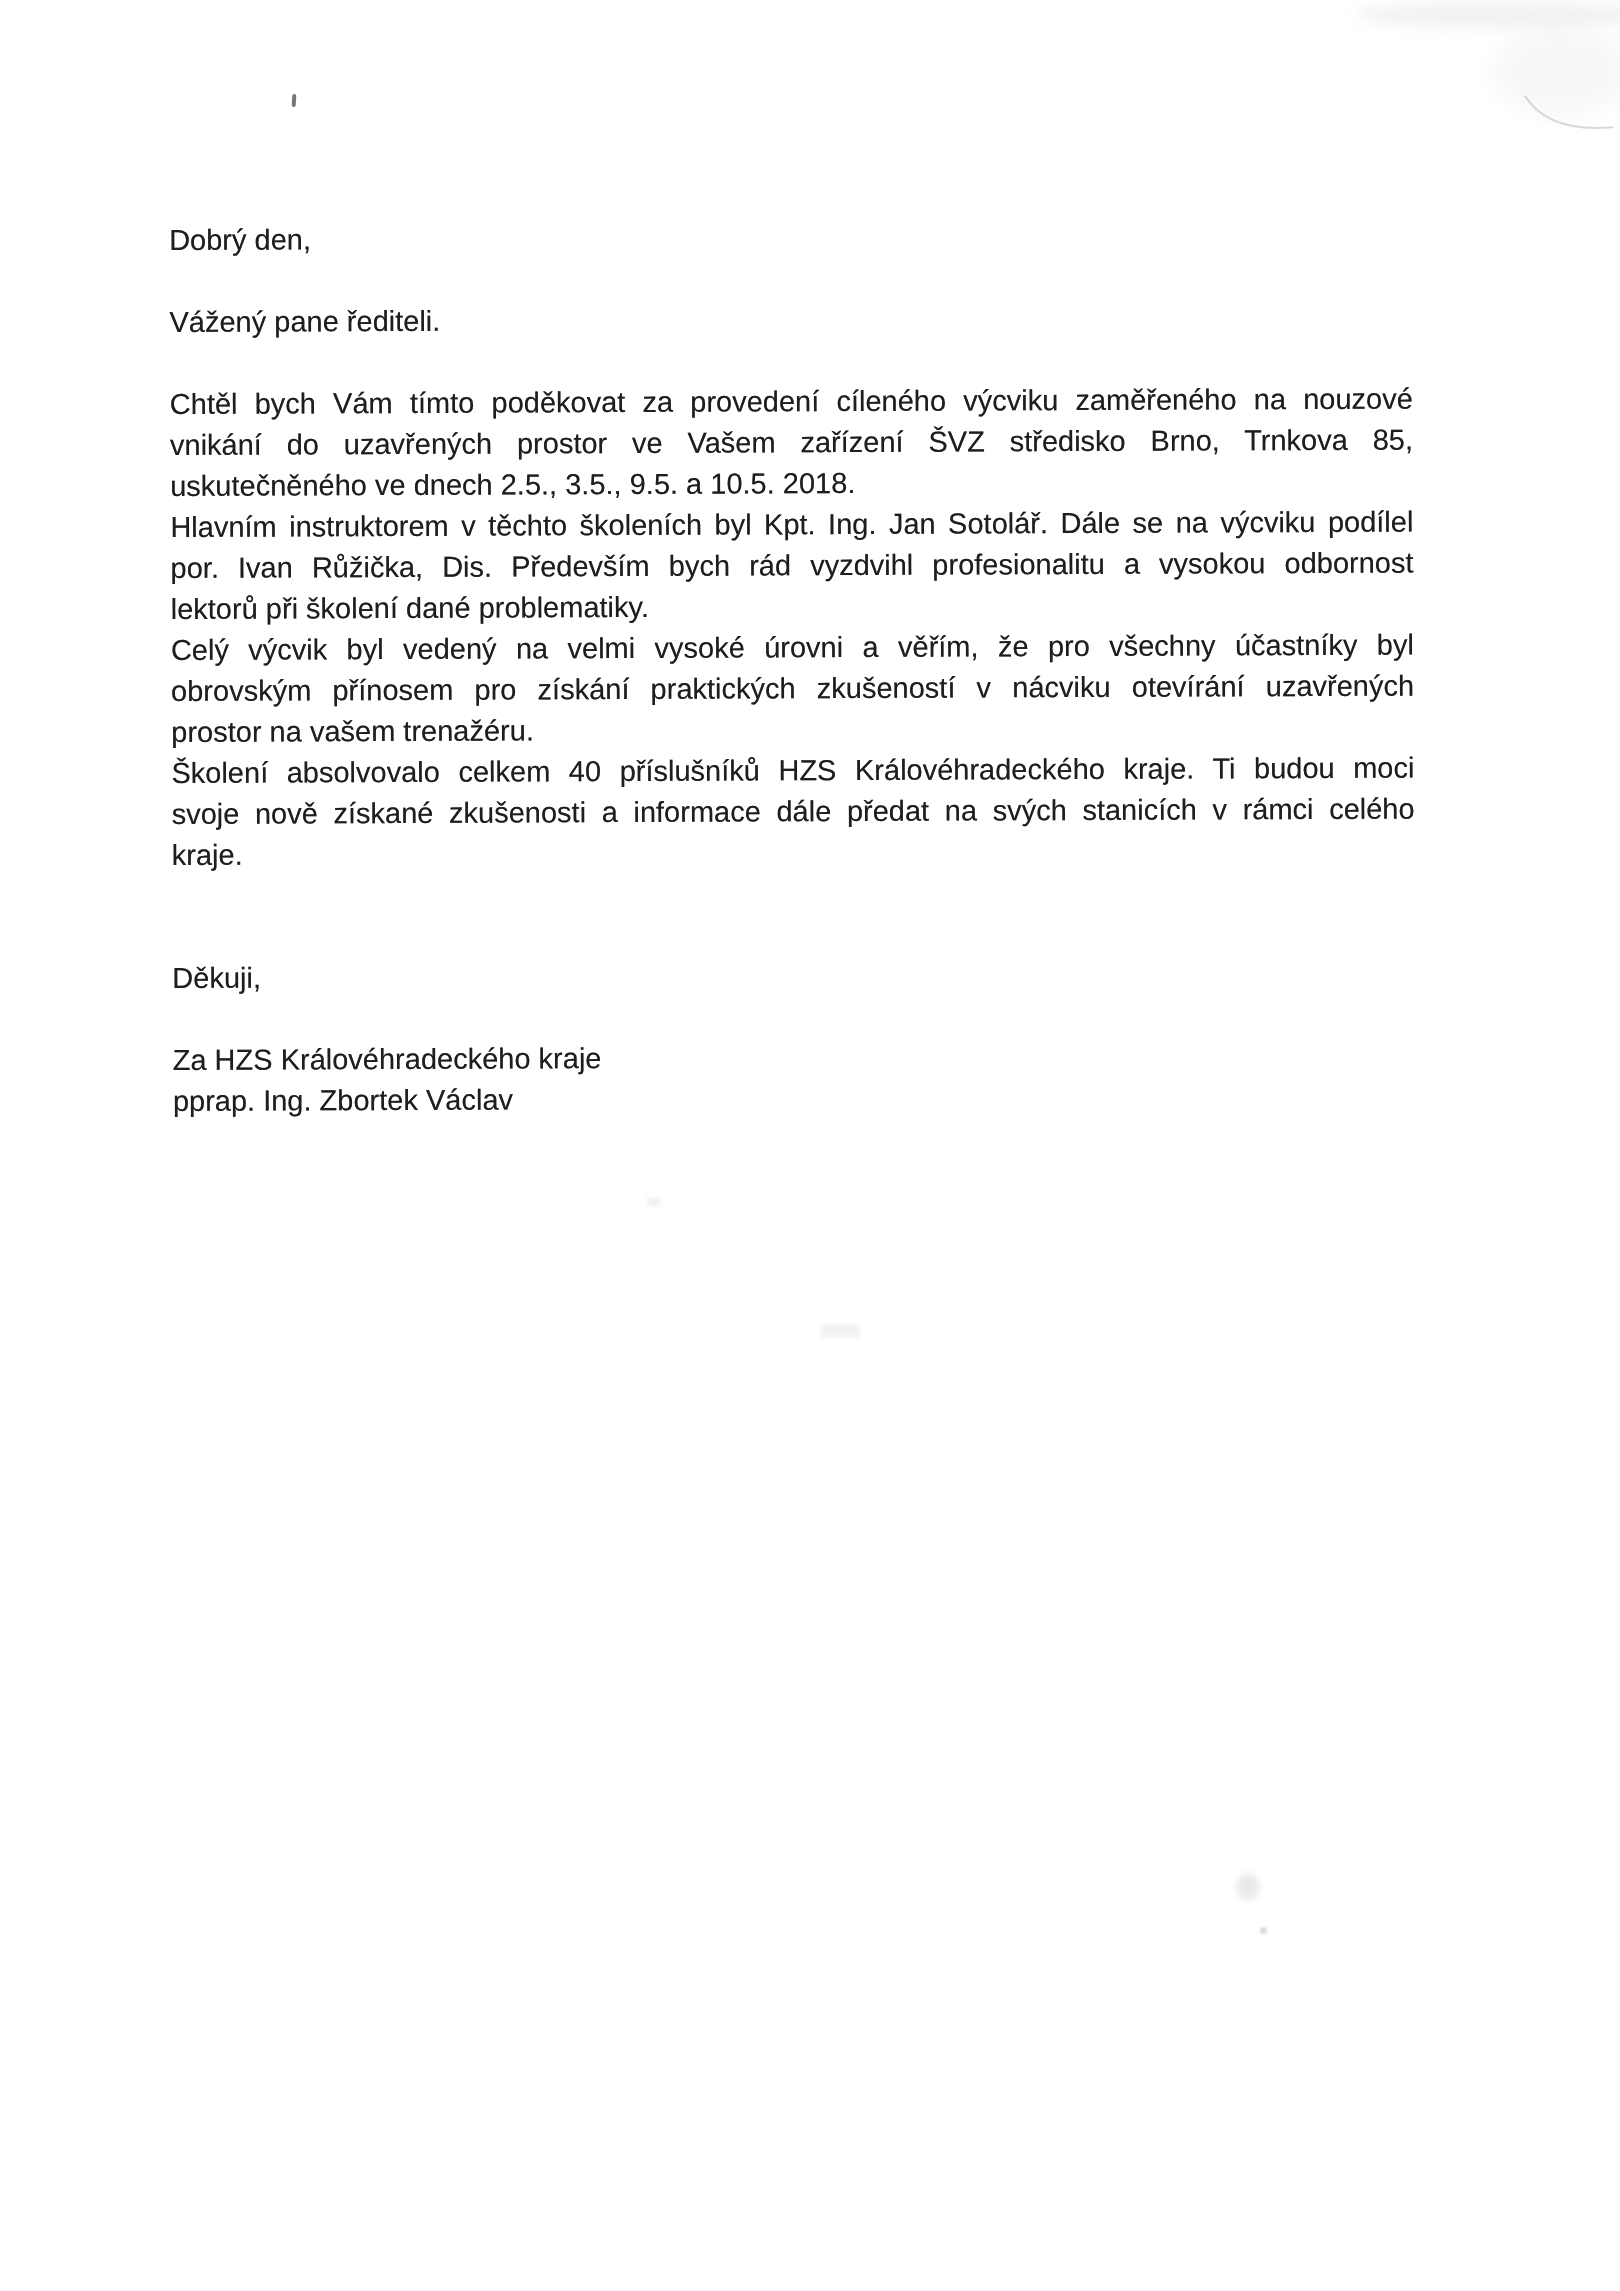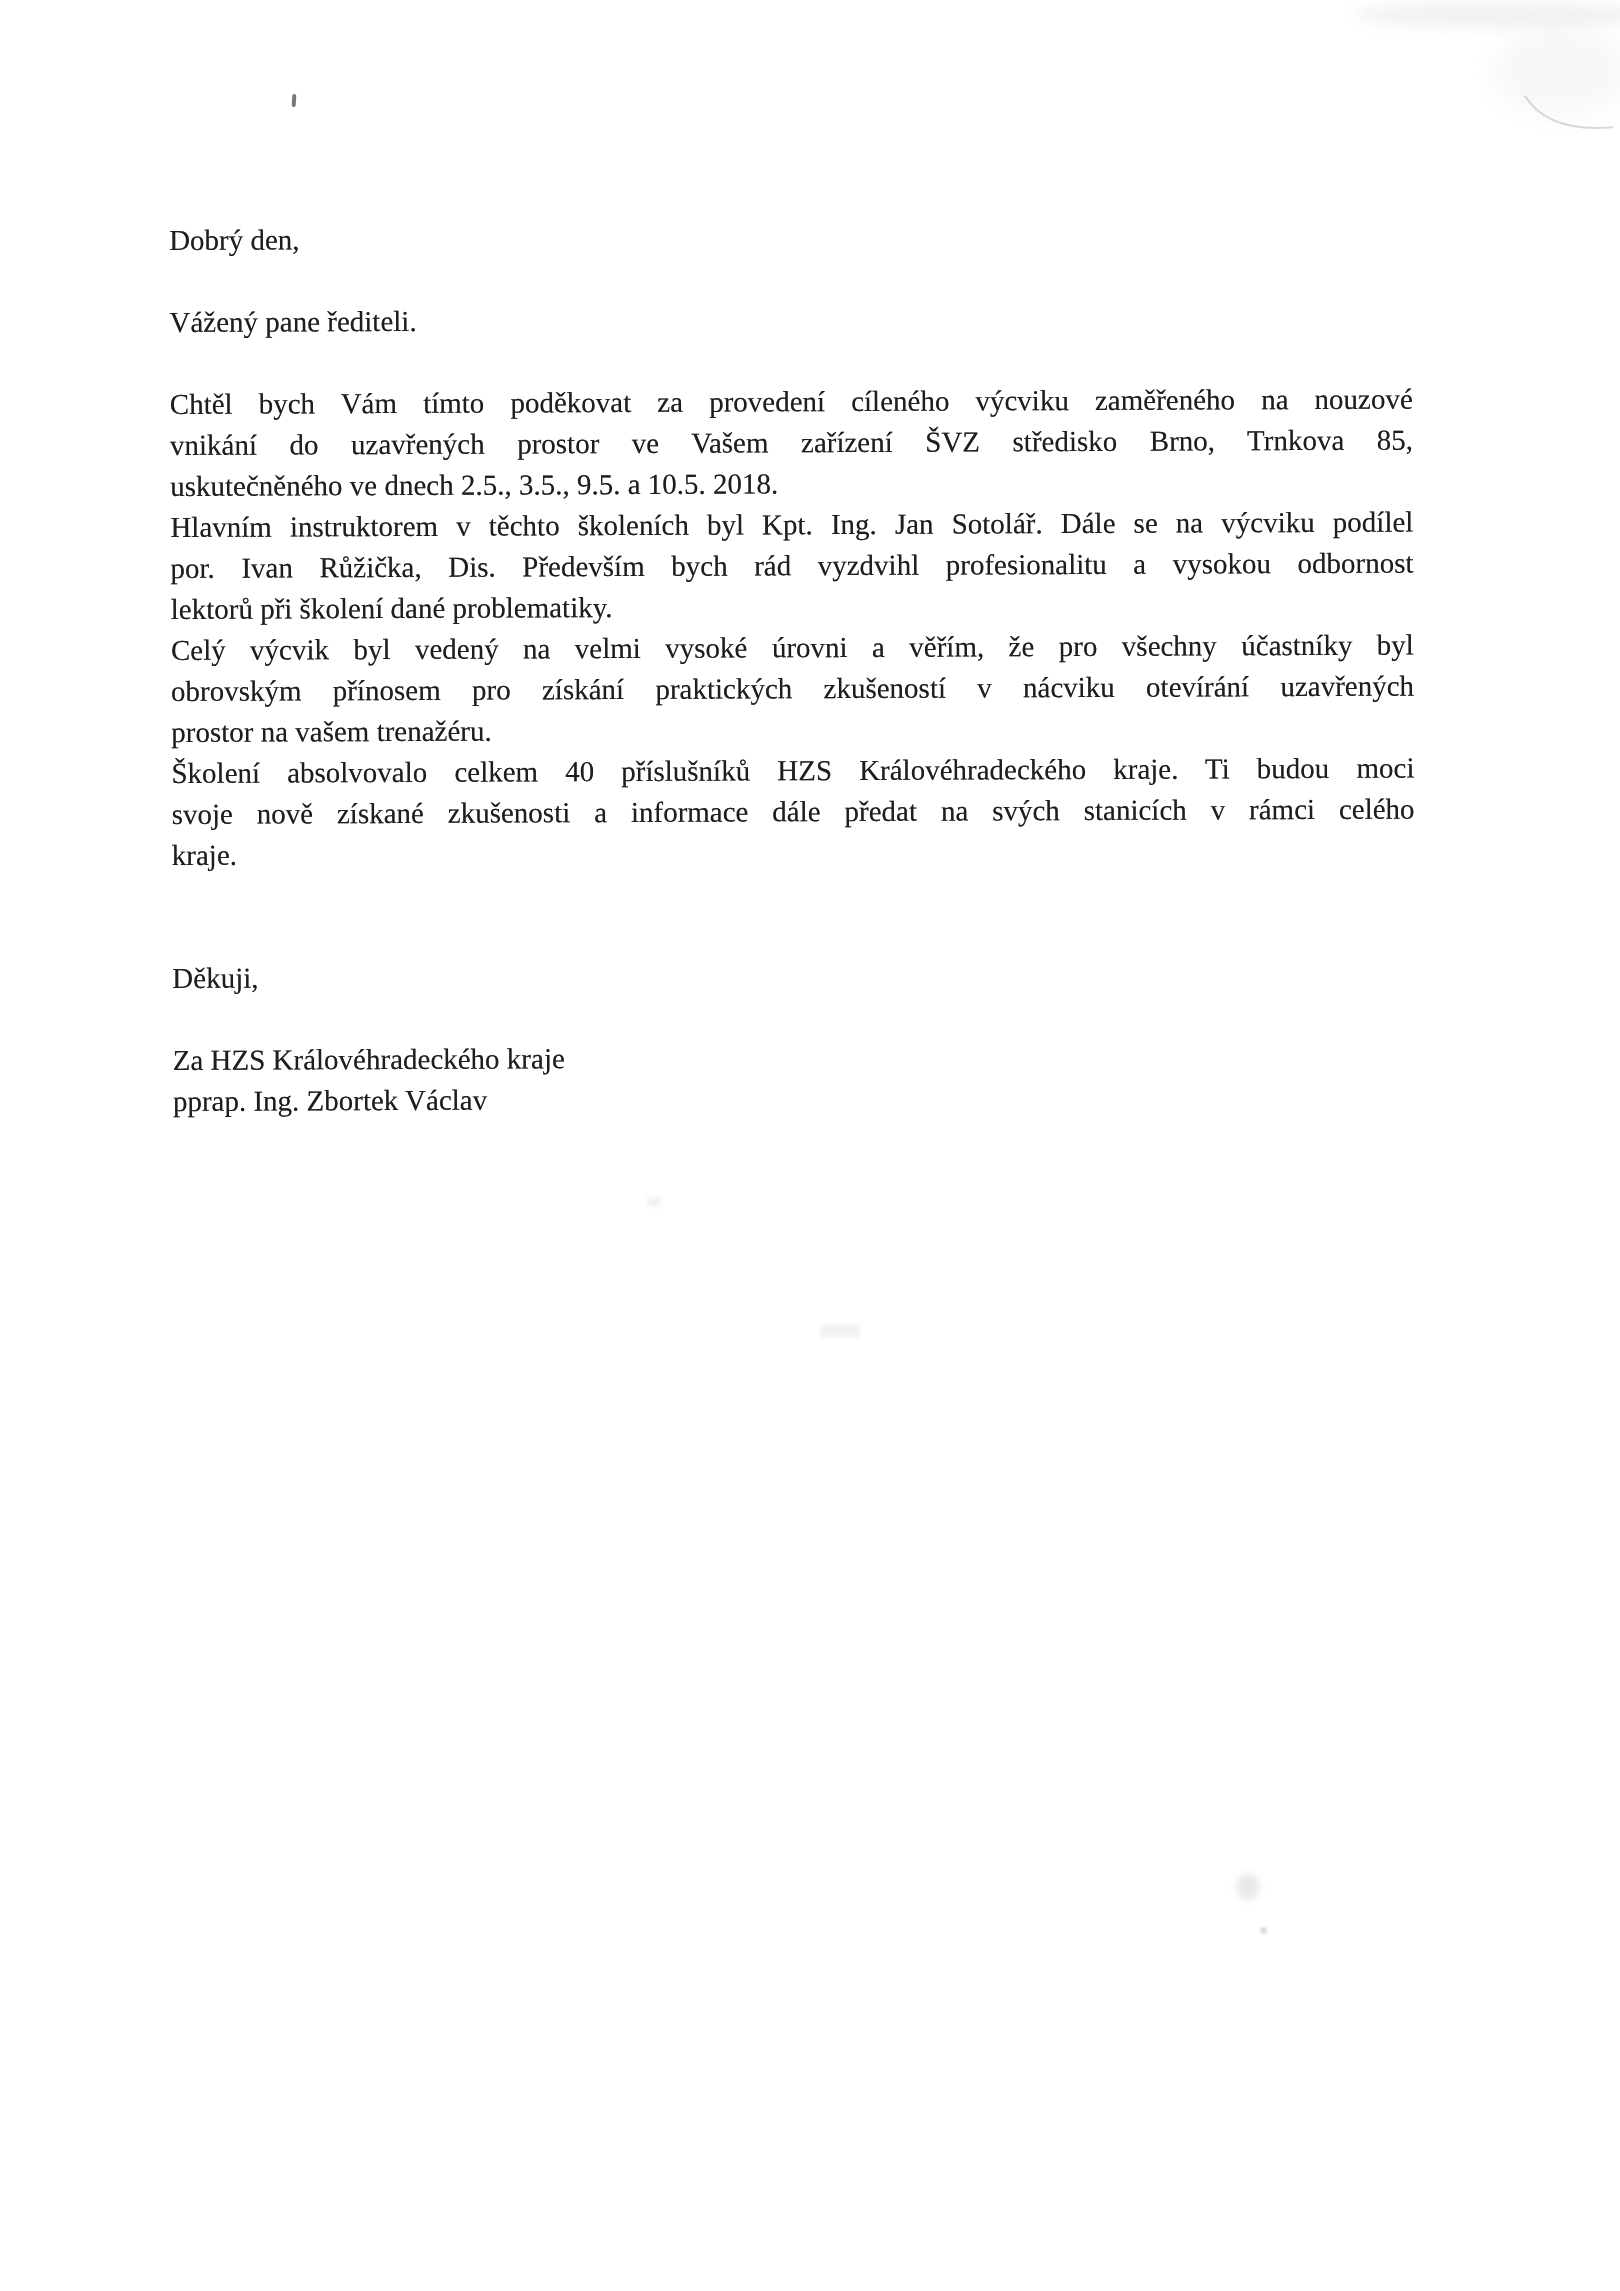--- a/index.html
+++ b/index.html
@@ -6,21 +6,21 @@
     margin: 0;
     padding: 0;
     background: #ffffff;
   }
   .page {
     position: relative;
     width: 1620px;
     height: 2210px;
     background: #ffffff;
     overflow: hidden;
-    font-family: Liberation Serif, serif;
+    font-family: Liberation Sans, sans-serif;
   }
   .letter {
     position: absolute;
     left: 169px;
     top: 220px;
     width: 1243px;
     font-size: 29px;
     line-height: 41px;
     color: #1e1e1e;
     transform: rotate(-0.25deg);

